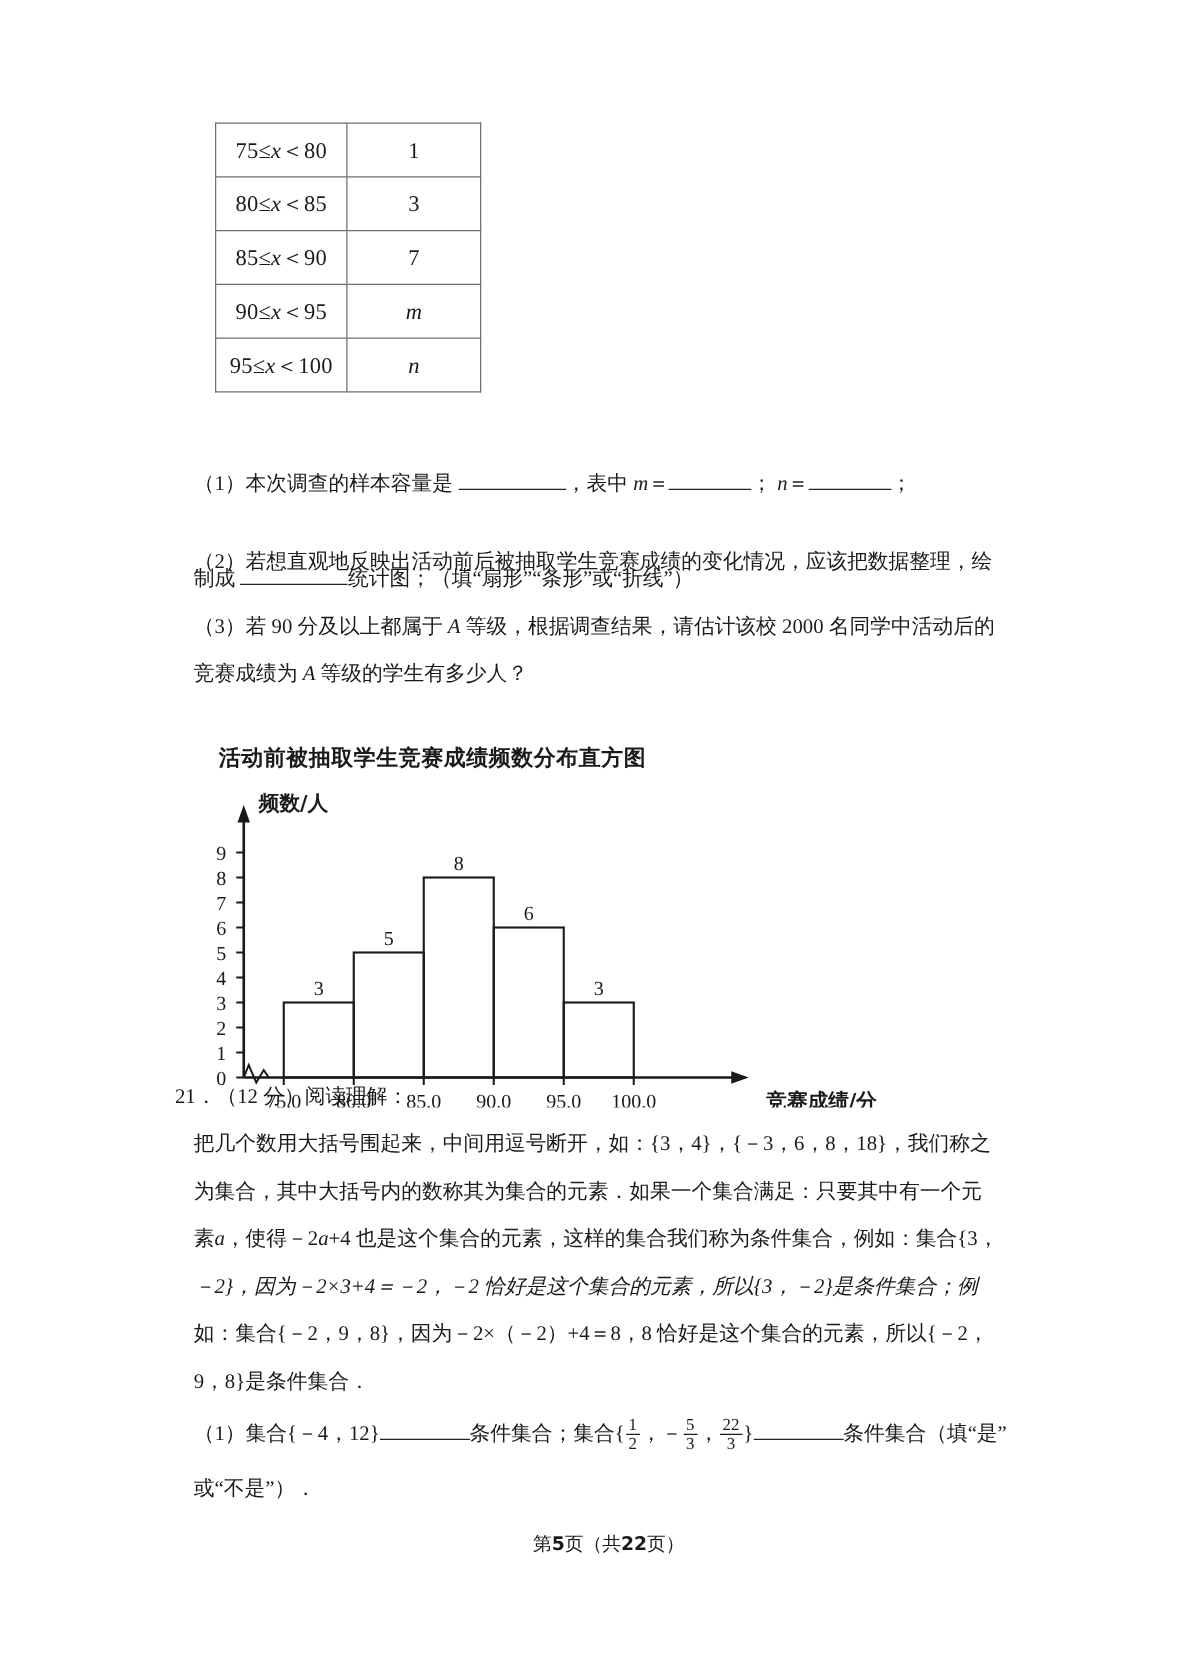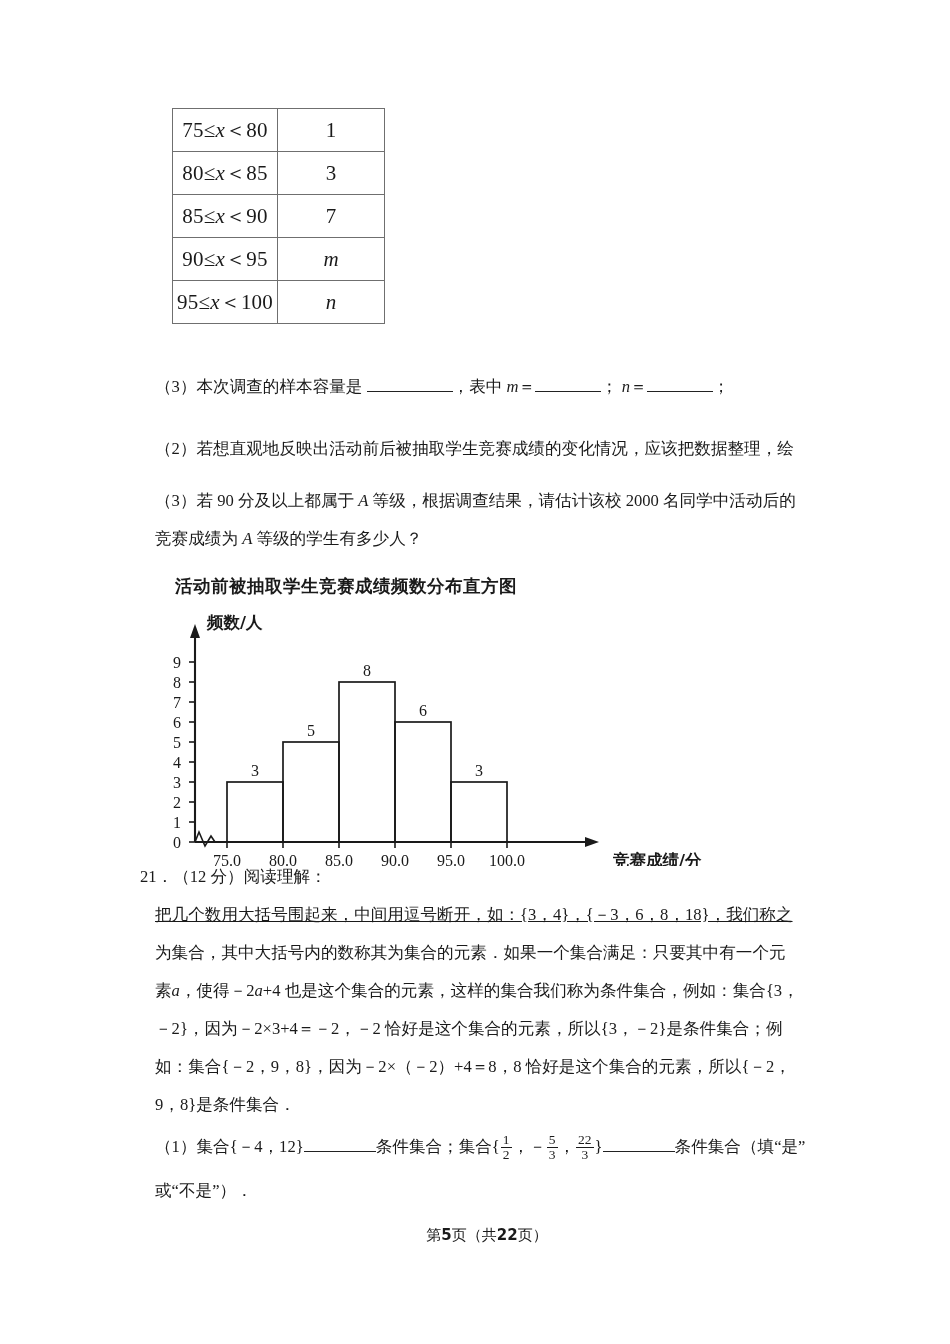--- a/index.html
+++ b/index.html
@@ -20,23 +20,23 @@
     position: absolute;
     left: 0; top: 0;
     width: 950px;
     height: 1344px;
   }
 
   
   .freq-table {
     position: absolute;
     left: 172px;
-    top: 108px;
+    top: 98px;
     border-collapse: collapse;
-    font-size: 21px;
+    font-size: 18px;
   }
   .freq-table td {
     border: 1px solid #6f6f6f;
     text-align: center;
     vertical-align: middle;
     height: 42px;
     line-height: 42px;
     padding: 0;
     font-family: "Liberation Serif", serif;
   }
@@ -71,21 +71,21 @@
     height: 15px;
   }
   .b-long  { width: 86px; }
   .b-mid   { width: 66px; }
   .b-ul    { width: 72px; }
 
   
   .chart-wrap {
     position: absolute;
     left: 155px;
-    top: 574px;
+    top: 594px;
     width: 680px;
     height: 292px;
   }
   .chart-title {
     position: absolute;
     left: 20px;
     top: 0px;
     font-size: 17.5px;
     font-weight: 600;
     font-family: "DejaVu Sans", "Liberation Sans", sans-serif;
@@ -170,28 +170,32 @@
       </tr>
       <tr>
         <td class="interval"><span>95</span><span>≤</span><span class="ital">x</span><span>＜</span><span>100</span></td>
         <td class="count"><span class="ital">n</span></td>
       </tr>
     </tbody>
   </table>
 
 
   <div class="txt" style="top:368px;">
-    <span>（3）本次调查的样本容量是</span>
+    <span>（1）本次调查的样本容量是</span>
     <span class="blank b-long"></span><span>，表中</span>
     <span class="ital">m</span><span>＝</span><span class="blank b-mid"></span><span>；</span>
     <span class="ital">n</span><span>＝</span><span class="blank b-mid"></span><span>；</span>
   </div>
 
   <div class="txt" style="top:430px;">
     <span>（2）若想直观地反映出活动前后被抽取学生竞赛成绩的变化情况，应该把数据整理，绘</span>
+  </div>
+  <div class="txt" style="top:444px;">
+    <span>制成</span>
+    <span class="blank b-long"></span><span>统计图；（填“扇形”“条形”或“折线”）</span>
   </div>
 
   <div class="txt" style="top:482px;">
     <span>（3）若 90 分及以上都属于</span>
     <span class="ital">A</span>
     <span>等级，根据调查结果，请估计该校 2000 名同学中活动后的</span>
   </div>
   <div class="txt" style="top:520px;">
     <span>竞赛成绩为</span>
     <span class="ital">A</span>
@@ -270,30 +274,30 @@
       <text class="vlabel" x="212" y="72">8</text>
       <text class="vlabel" x="268" y="112">6</text>
       <text class="vlabel" x="324" y="172">3</text>
     </svg>
   </div>
 
   <div class="txt" style="left:140px; top:858px;">
     <span>21．（12 分）阅读理解：</span>
   </div>
 
-  <div class="txt" style="top:896px;text-decoration:underline;">
+  <div class="txt" style="top:896px;">
     <span>把几个数用大括号围起来，中间用逗号断开，如：{3，4}，{－3，6，8，18}，我们称之</span>
   </div>
   <div class="txt" style="top:934px;">
     <span>为集合，其中大括号内的数称其为集合的元素．如果一个集合满足：只要其中有一个元</span>
   </div>
   <div class="txt" style="top:972px;">
     <span>素</span><span class="ital">a</span><span>，使得－2</span><span class="ital">a</span><span>+4 也是这个集合的元素，这样的集合我们称为条件集合，例如：集合{3，</span>
   </div>
-  <div class="txt" style="top:1010px;">
+  <div class="txt" style="top:1010px;font-style:italic;">
     <span>－2}，因为－2×3+4＝－2，－2 恰好是这个集合的元素，所以{3，－2}是条件集合；例</span>
   </div>
   <div class="txt" style="top:1048px;">
     <span>如：集合{－2，9，8}，因为－2×（－2）+4＝8，8 恰好是这个集合的元素，所以{－2，</span>
   </div>
   <div class="txt" style="top:1086px;">
     <span>9，8}是条件集合．</span>
   </div>
 
   <div class="txt" style="top:1128px;">

